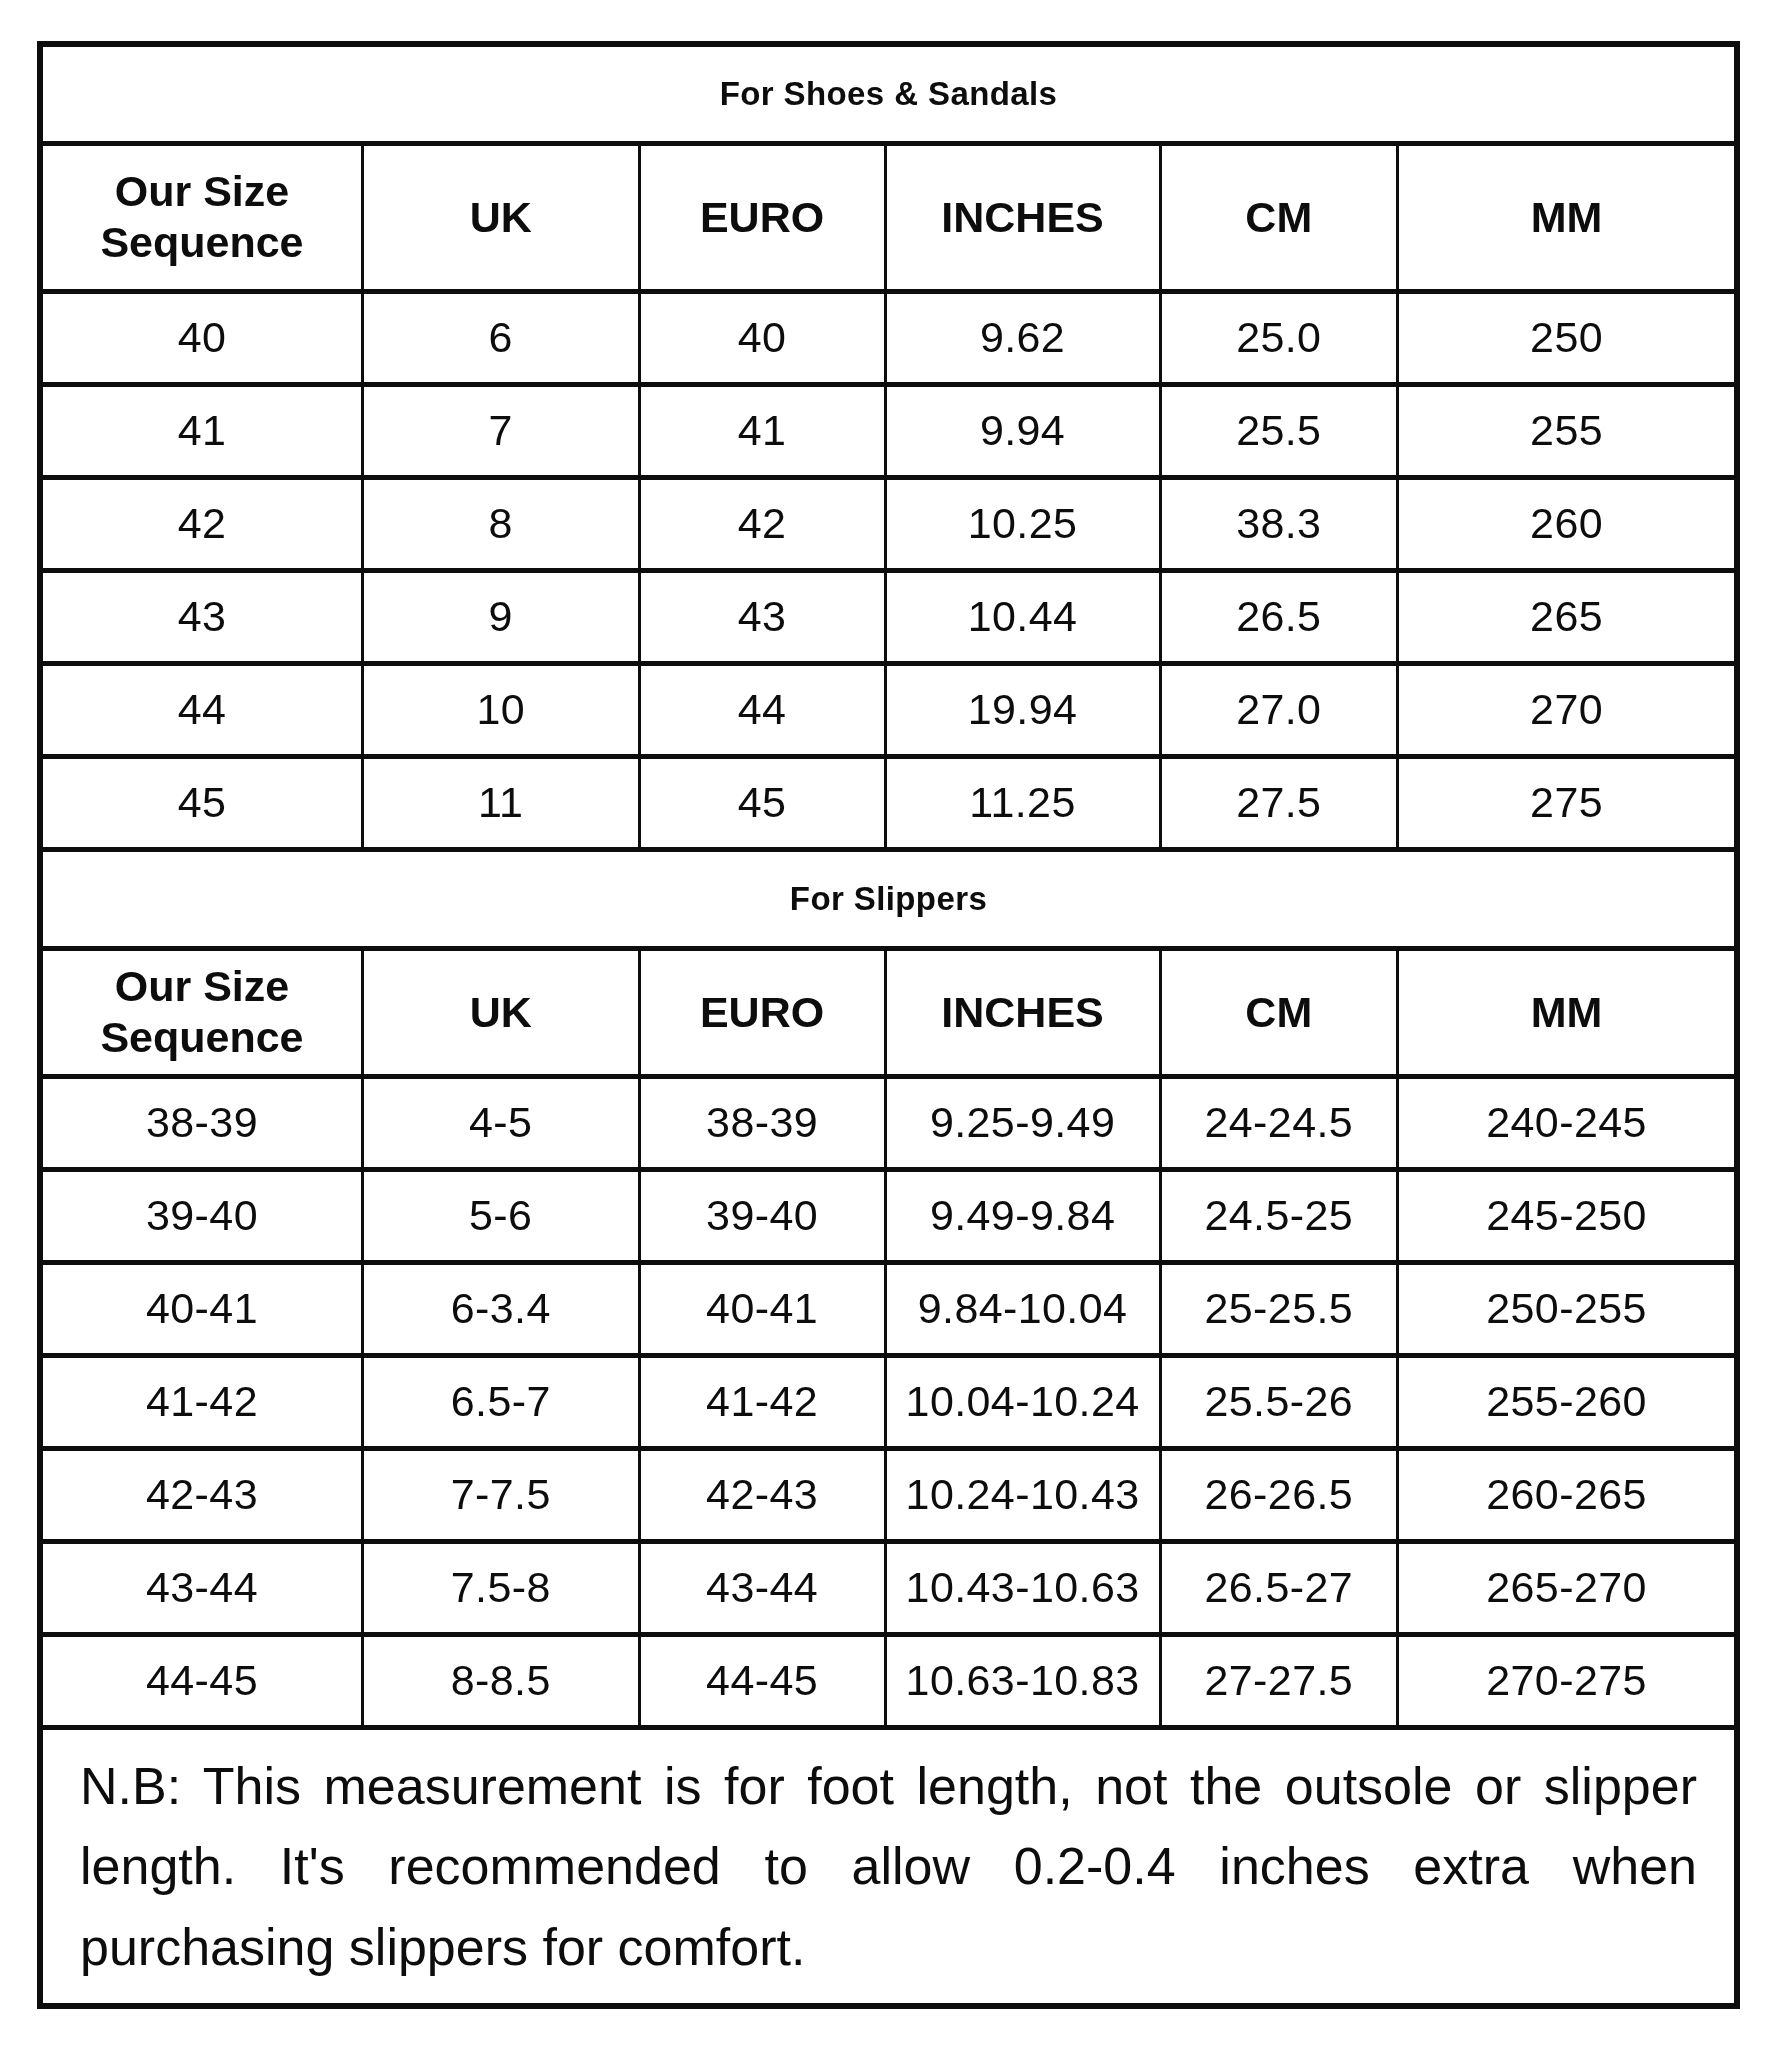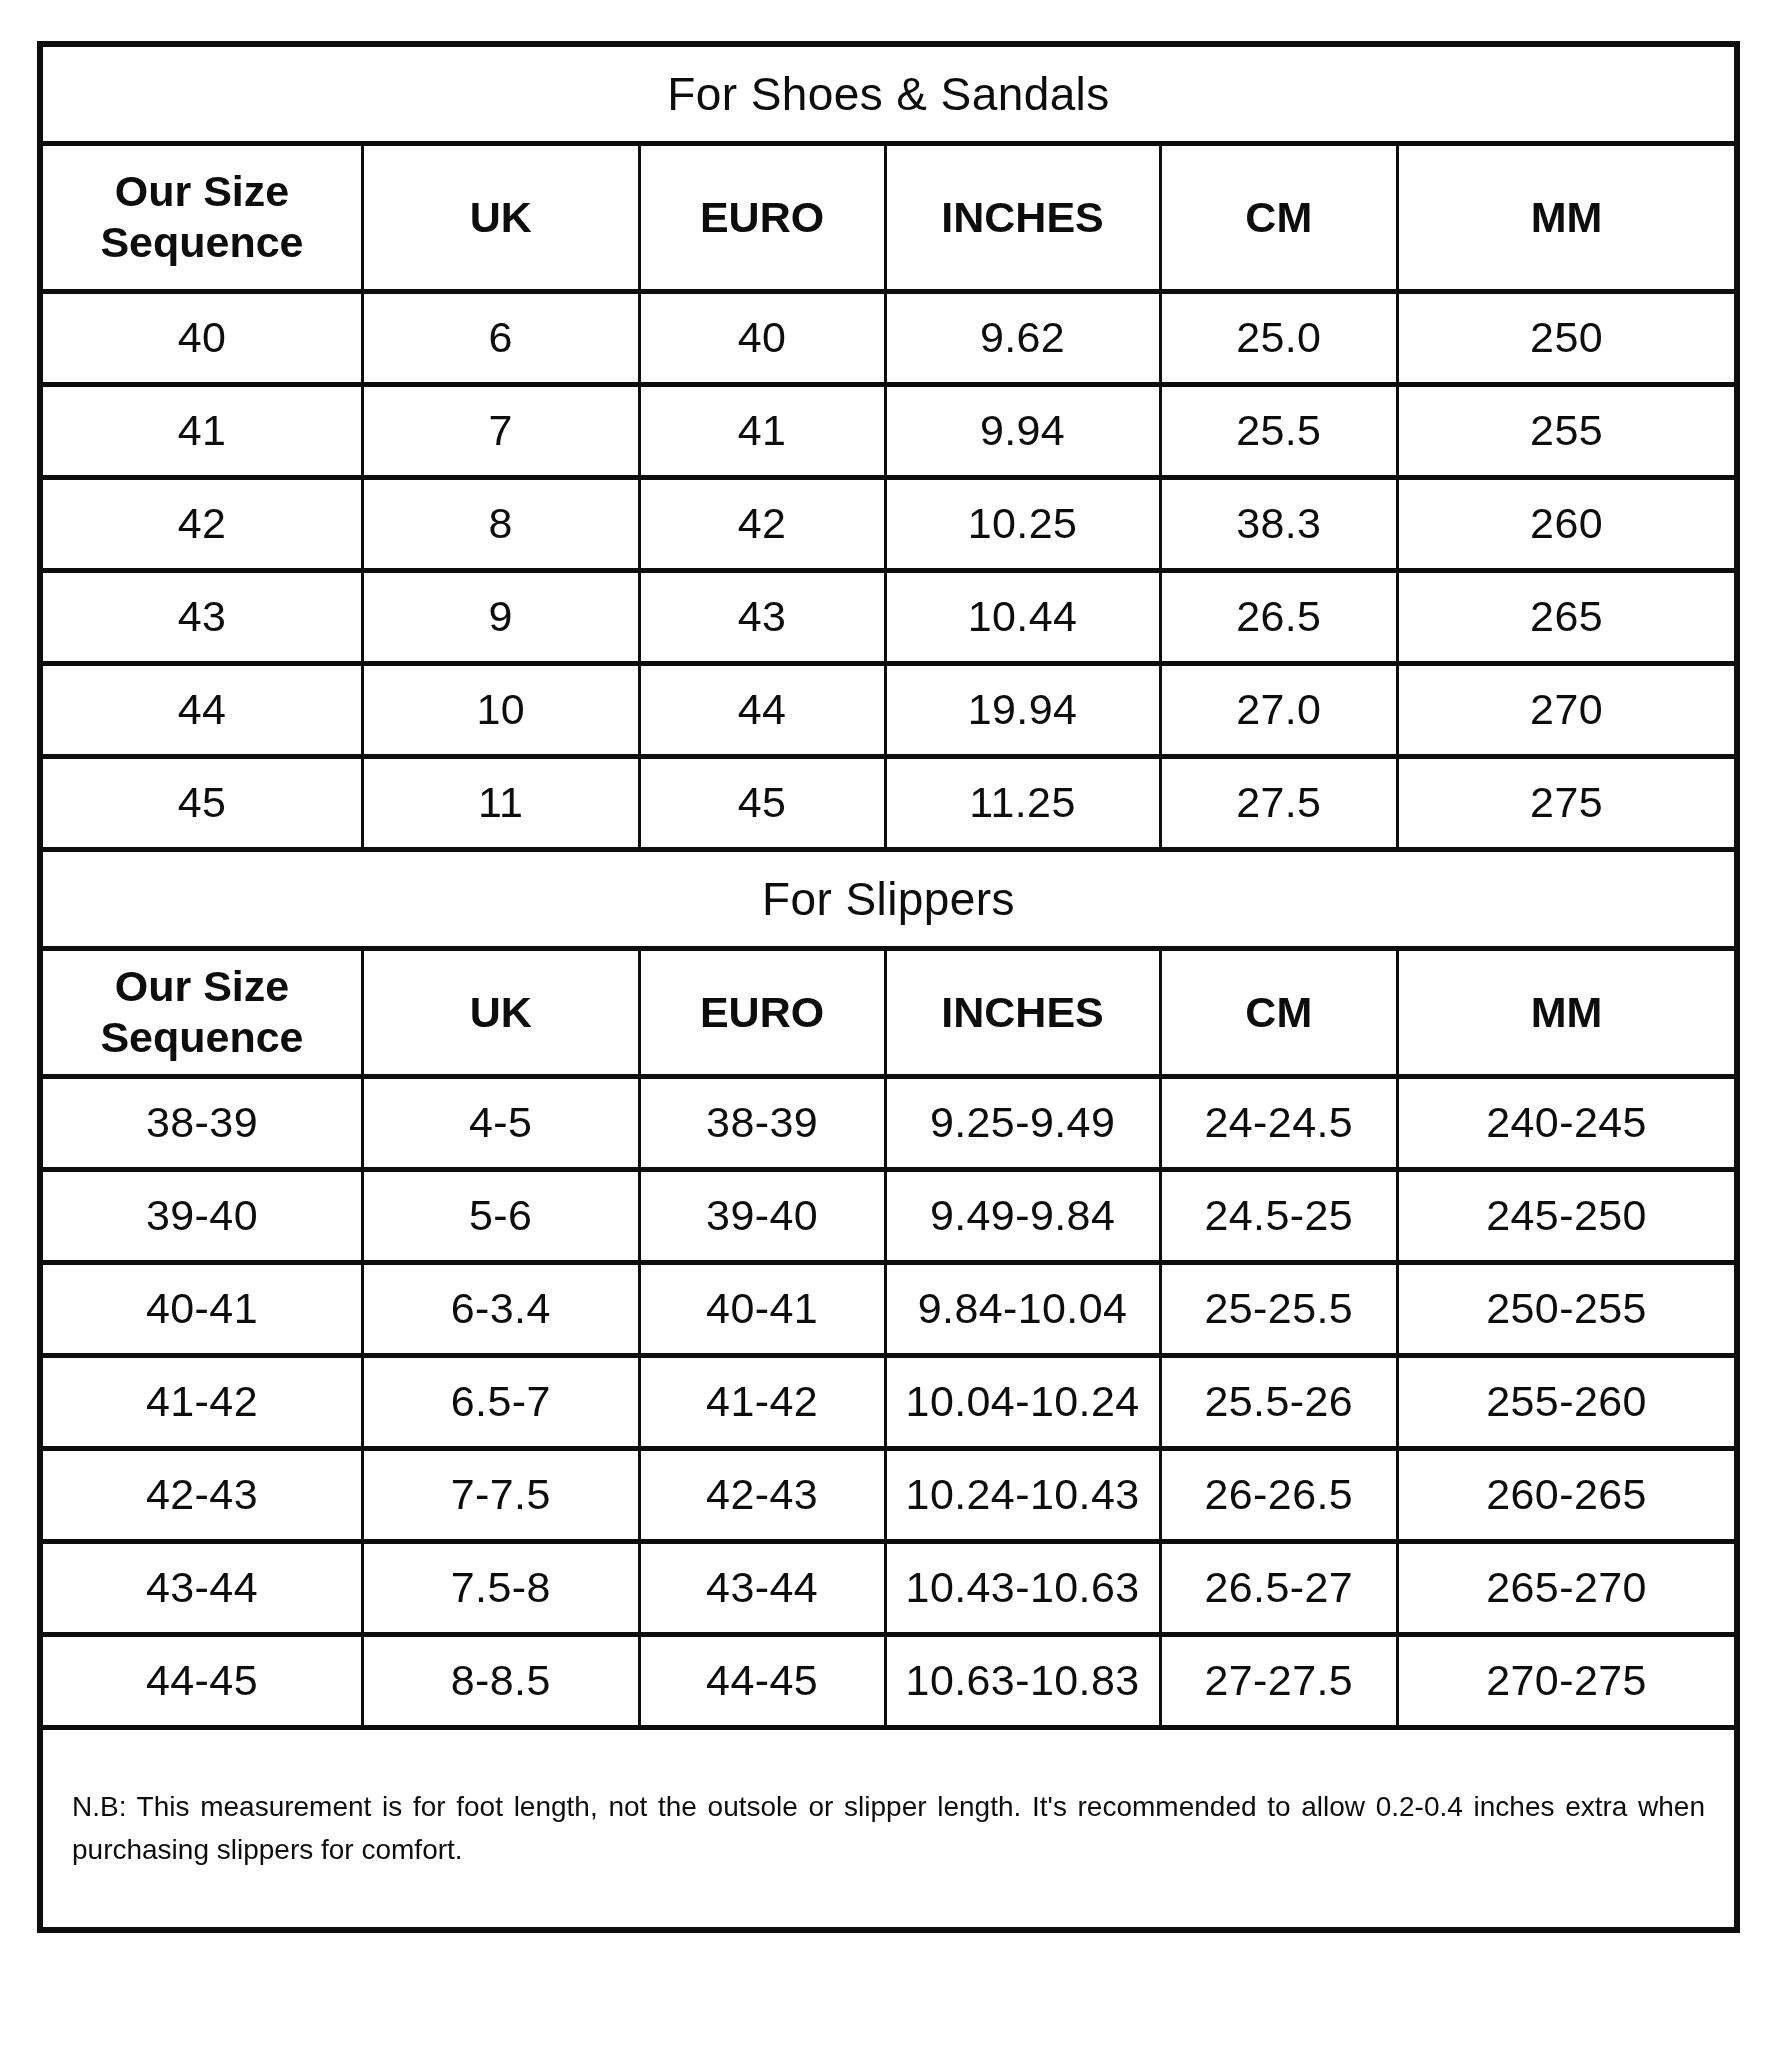--- a/index.html
+++ b/index.html
@@ -29,22 +29,22 @@
     border-top-width: 5.2px;
     border-bottom-width: 5.2px;
     text-align: center;
     vertical-align: middle;
     padding: 0;
     overflow: hidden;
   }
   
   .title-row th {
     height: 99px;
-    font-size: 46px;
-    font-weight: normal;
+    font-size: 33px;
+    font-weight: bold;
     letter-spacing: 0.4px;
   }
   
   tbody.header-section th {
     font-size: 43px;
     font-weight: bold;
     line-height: 1.18;
     padding: 0 13.4px;
   }
   tbody.header-shoes th    { height: 148px; }
@@ -56,23 +56,23 @@
     font-weight: 400;
     letter-spacing: 0.4px;
   }
   
   .note-row td {
     height: 203px;
     vertical-align: middle;
     text-align: left;
   }
   .note-text {
-    margin: 8px;
+    margin: 16px;
     padding: 0 21px;
-    font-size: 28px;
+    font-size: 52px;
     line-height: 1.55;
     text-align: justify;
   }
 </style>
 </head>
 <body>
 
 <div class="sheet">
   <table class="size-chart">
     <colgroup>

